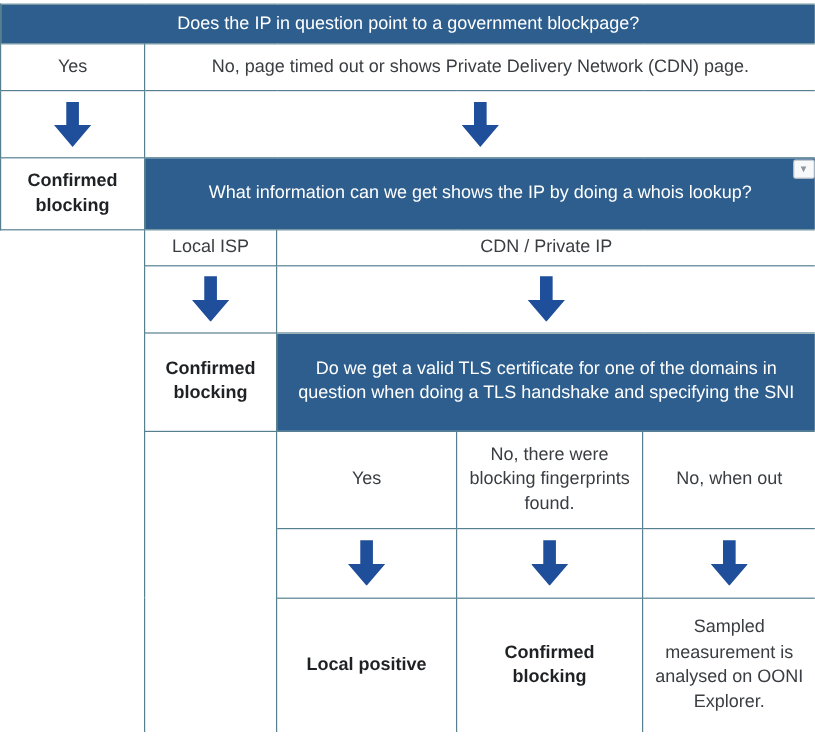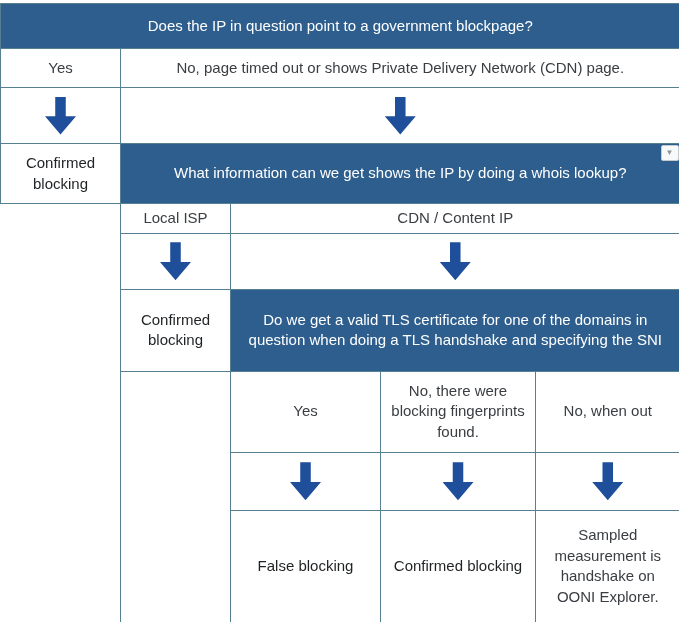--- a/index.html
+++ b/index.html
@@ -33,28 +33,28 @@
     overflow:hidden;
   }
   td.hdr{
     background:var(--header-bg);
     color:var(--header-text);
     font-size:15px;
     padding:4px 14px;
     position:relative;
   }
   td.bold{
-    font-weight:400;
+    font-weight:700;
     color:var(--bold-text);
   }
   td.ghost{border:none;padding:0;}
   td.side-only{border-top:none;border-bottom:none;padding:0;}
   td.no-r{border-right:none;}
   td.no-b{border-bottom:none;}
-  tr.r1 td{height:45px;}
+  tr.r1 td{height:33px;}
   tr.r2 td{height:39px;}
   tr.r3 td{height:56px;}
   tr.r4 td{height:60px;}
   tr.r5 td{height:28px;}
   tr.r6 td{height:56px;}
   tr.r7 td{height:82px;}
   tr.r8 td{height:81px;margin-left:44px;}
   tr.r9 td{height:58px;}
   tr.r10 td{height:112px;}
   .arrow{
@@ -118,21 +118,21 @@
       <span>What information can we get shows the IP by doing a whois lookup?</span>
       <div class="dd-marker">
         <span class="caret">▼</span>
       </div>
     </td>
   </tr>
 
   <tr class="r5">
     <td rowspan="6" class="ghost"></td>
     <td>Local ISP</td>
-    <td colspan="3" class="no-r">CDN / Content IP</td>
+    <td colspan="3" class="no-r">CDN / Private IP</td>
   </tr>
 
   <tr class="r6">
     <td>
       <div class="arrow"></div>
     </td>
     <td colspan="3" class="no-r">
       <div class="arrow"></div>
     </td>
   </tr>
@@ -157,18 +157,18 @@
     </td>
     <td>
       <div class="arrow"></div>
     </td>
     <td class="no-r">
       <div class="arrow"></div>
     </td>
   </tr>
 
   <tr class="r10">
-    <td class="bold no-b">False blocking</td>
+    <td class="bold no-b">Local positive</td>
     <td class="bold no-b">Confirmed blocking</td>
-    <td class="no-b no-r">Sampled measurement is handshake on OONI Explorer.</td>
+    <td class="no-b no-r">Sampled measurement is analysed on OONI Explorer.</td>
   </tr>
 </tbody>
   </table>
 
 </body></html>

